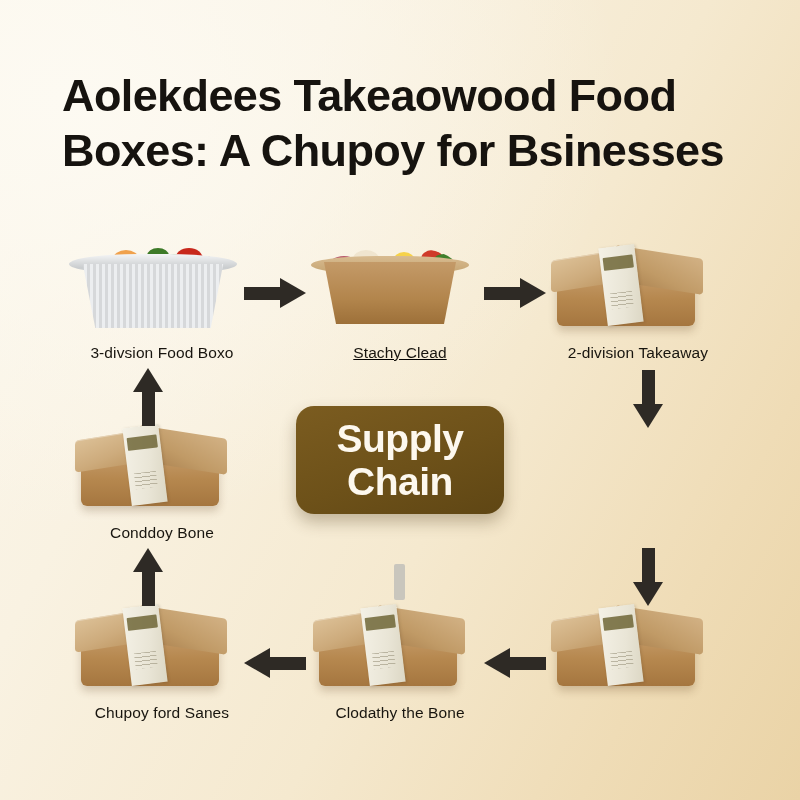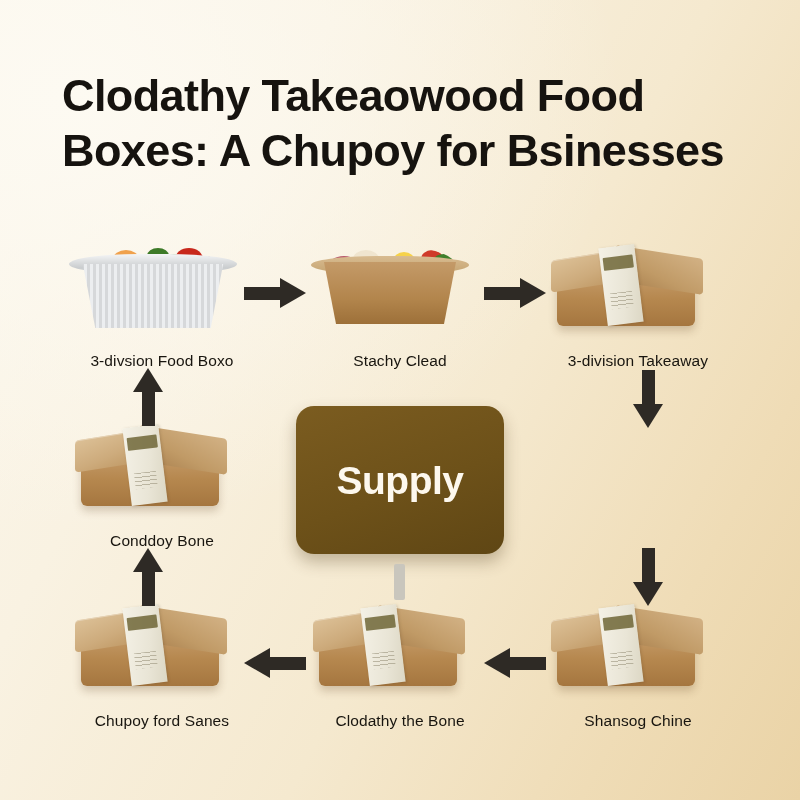--- a/index.html
+++ b/index.html
@@ -39,21 +39,21 @@
     white-space: nowrap;
   }
 
   
   .node {
     position: absolute;
     width: 200px;
     text-align: center;
   }
   .node-label {
-    margin-top: 12px;
+    margin-top: 4px;
     font-size: 15.5px;
     color: #18150f;
     font-weight: 500;
     letter-spacing: 0.1px;
     white-space: nowrap;
   }
 
   .photo {
     position: relative;
     width: 190px;
@@ -220,21 +220,21 @@
   .arrow-v.up .head {
     top: 0;
     border-top: none;
     border-bottom: 24px solid #2e2a25;
   }
 
   
   .hub {
     position: absolute;
     left: 296px; top: 406px;
-    width: 208px; height: 148px;
+    width: 208px; height: 108px;
     background: linear-gradient(160deg,#7b5c20 0%,#6d5119 55%,#5f4614 100%);
     border-radius: 18px;
     box-shadow: 0 8px 16px rgba(70,50,15,0.30);
     display: flex;
     align-items: center;
     justify-content: center;
   }
   .hub-text {
     color: #fdf8ee;
     font-size: 39px;
@@ -250,21 +250,21 @@
     background: #c9c6bd;
     border-radius: 2px;
   }
 </style>
 </head>
 <body>
 
 <div class="poster">
 
   <div class="title-block">
-    <div class="title-line">Clodathy Takeaowood Food</div>
+    <div class="title-line">Aolekdees Takeaowood Food</div>
     <div class="title-line">Boxes: A Chupoy for Bsinesses</div>
   </div>
 
   <div class="node" style="left:62px; top:232px;">
     <div class="photo">
       <div class="foil" style="width:190px;height:108px;">
         <div class="ffood">
           <i style="left:6px;  top:10px; width:30px;height:20px;background:#e8893a;"></i>
           <i style="left:24px; top:4px;  width:26px;height:18px;background:#f0a14c;"></i>
           <i style="left:44px; top:12px; width:24px;height:18px;background:#6a3f22;"></i>
@@ -274,21 +274,21 @@
           <i style="left:104px;top:10px; width:24px;height:20px;background:#d8372a;"></i>
           <i style="left:52px; top:18px; width:26px;height:16px;background:#a9702f;"></i>
         </div>
         <div class="frim"></div>
         <div class="fbase"></div>
       </div>
     </div>
     <div class="node-label">3-divsion Food Boxo</div>
   </div>
 
-  <div class="node" style="left:300px; top:232px;">
+  <div class="node" style="left:300px; top:232px;text-decoration:underline;">
     <div class="photo">
       <div class="tray" style="width:190px;height:108px;">
         <div class="food">
           <i style="left:2px;  top:8px;  width:34px;height:24px;background:#b8596a;"></i>
           <i style="left:28px; top:2px;  width:26px;height:18px;background:#f0e5cf;"></i>
           <i style="left:50px; top:10px; width:24px;height:20px;background:#e9d9a8;"></i>
           <i style="left:68px; top:4px;  width:22px;height:18px;background:#f6d24a;"></i>
           <i style="left:84px; top:12px; width:22px;height:18px;background:#f2ead0;"></i>
           <i style="left:96px; top:2px;  width:22px;height:18px;background:#cf3a2a;"></i>
           <i style="left:106px;top:6px;  width:26px;height:22px;background:#3f7f2b;"></i>
@@ -303,21 +303,21 @@
 
   <div class="node" style="left:538px; top:232px;">
     <div class="photo">
       <div class="kbox" style="width:190px;height:108px;">
         <div class="base"></div>
         <div class="lid-l"></div>
         <div class="lid-r"></div>
         <div class="band"></div>
       </div>
     </div>
-    <div class="node-label">3-division Takeaway</div>
+    <div class="node-label">2-division Takeaway</div>
   </div>
 
   <div class="node" style="left:62px; top:412px;">
     <div class="photo">
       <div class="kbox" style="width:190px;height:108px;">
         <div class="base"></div>
         <div class="lid-l"></div>
         <div class="lid-r"></div>
         <div class="band"></div>
       </div>
@@ -352,21 +352,20 @@
 
   <div class="node" style="left:538px; top:592px;">
     <div class="photo">
       <div class="kbox" style="width:190px;height:108px;">
         <div class="base"></div>
         <div class="lid-l"></div>
         <div class="lid-r"></div>
         <div class="band"></div>
       </div>
     </div>
-    <div class="node-label">Shansog Chine</div>
   </div>
 
   <div class="arrow-h" style="left:244px; top:278px;">
     <div class="shaft"></div>
     <div class="head"></div>
   </div>
   <div class="arrow-h" style="left:484px; top:278px;">
     <div class="shaft"></div>
     <div class="head"></div>
   </div>
@@ -394,17 +393,18 @@
     <div class="head"></div>
   </div>
   <div class="arrow-v up" style="left:133px; top:368px;">
     <div class="shaft"></div>
     <div class="head"></div>
   </div>
 
   <div class="hub">
     <div class="hub-text">
       <div>Supply</div>
+      <div>Chain</div>
     </div>
   </div>
   <div class="hub-connector"></div>
 
 </div>
 
 </body></html>

